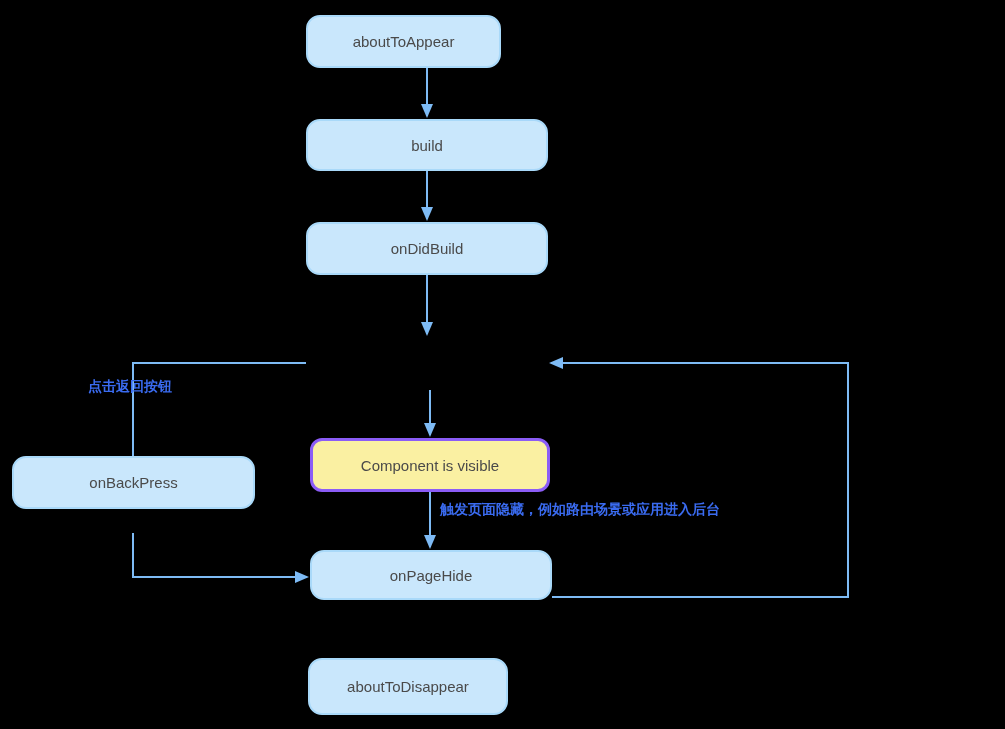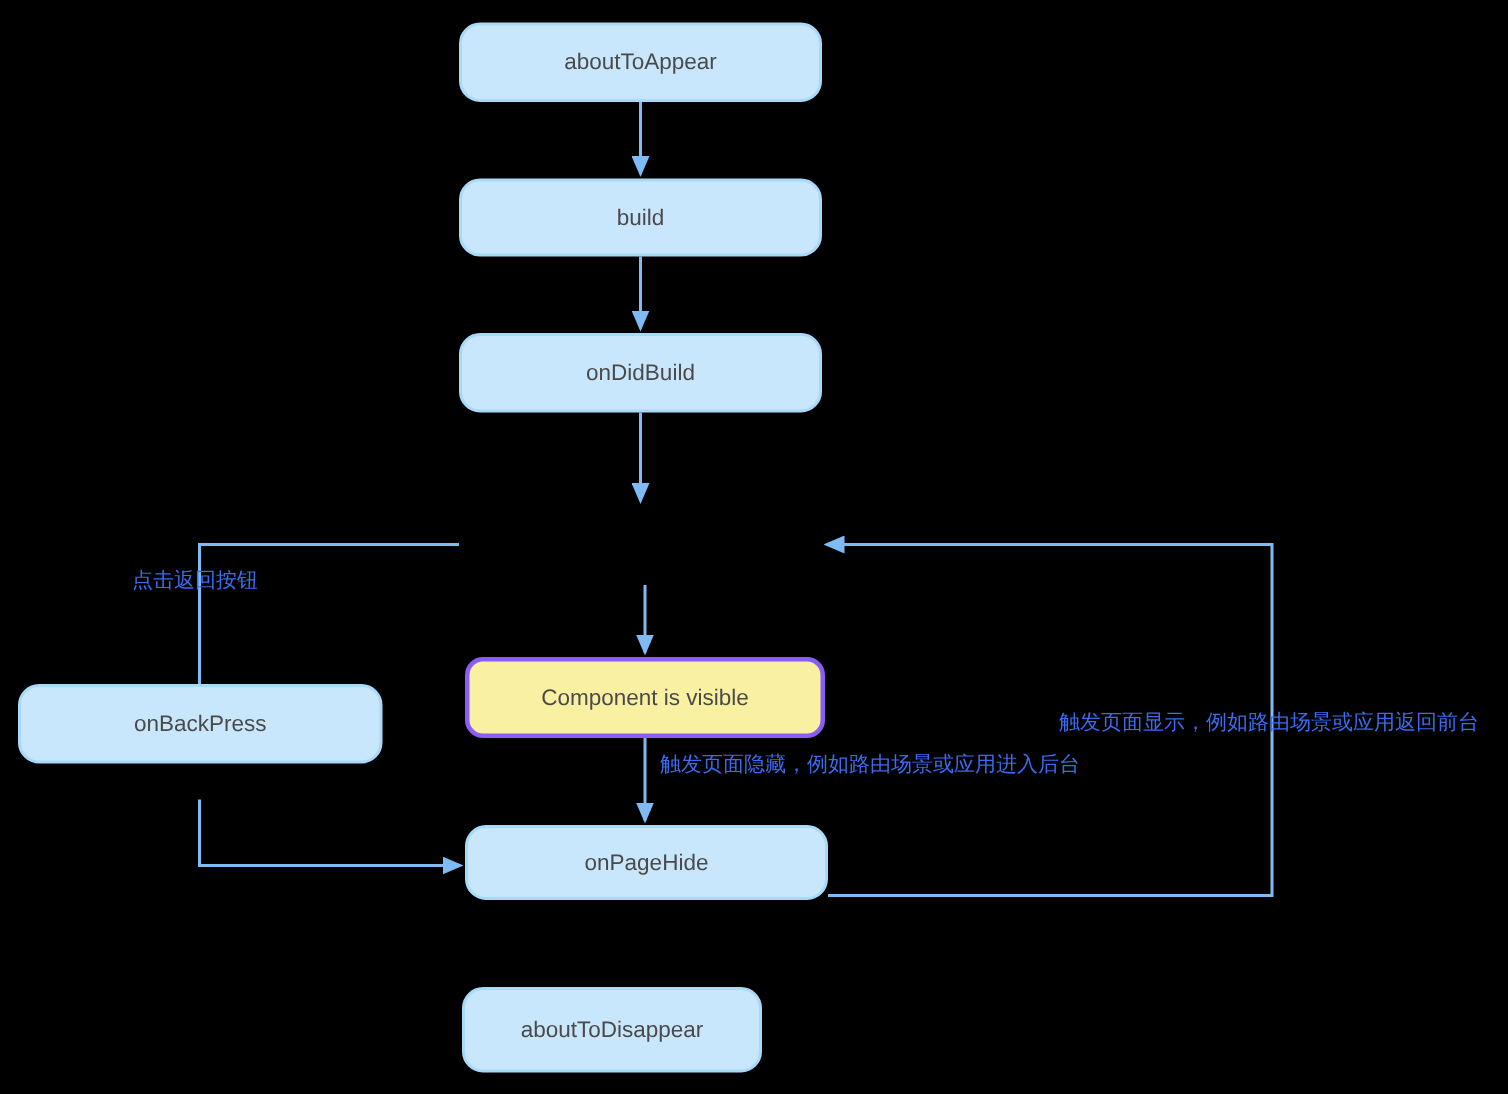--- a/index.html
+++ b/index.html
@@ -34,21 +34,21 @@
     border: 2px solid #a9d9f9;
   }
   .node.highlight {
     background: #faf0a2;
     border: 3px solid #8b5cf6;
     border-radius: 12px;
   }
   .annotation {
     position: absolute;
     font-size: 14px;
-    font-weight: 400;
+    font-weight: 700;
     color: #3a6bf0;
     white-space: nowrap;
   }
 </style>
 </head>
 <body>
 
 <div id="canvas" style="width: 1005px; height: 729px; background: rgb(0, 0, 0);">
     <svg id="edge-layer" width="1005" height="729">
       <defs>
@@ -58,23 +58,22 @@
       </defs>
       <polyline points="427,68 427,116" fill="none" stroke="#7ebbf5" stroke-width="2" marker-end="url(#arrowhead)"></polyline>
       <polyline points="427,171 427,219" fill="none" stroke="#7ebbf5" stroke-width="2" marker-end="url(#arrowhead)"></polyline>
       <polyline points="427,275 427,334" fill="none" stroke="#7ebbf5" stroke-width="2" marker-end="url(#arrowhead)"></polyline>
       <polyline points="430,390 430,435" fill="none" stroke="#7ebbf5" stroke-width="2" marker-end="url(#arrowhead)"></polyline>
       <polyline points="430,492 430,547" fill="none" stroke="#7ebbf5" stroke-width="2" marker-end="url(#arrowhead)"></polyline>
       <polyline points="306,363 133,363 133,477" fill="none" stroke="#7ebbf5" stroke-width="2" marker-end="url(#arrowhead)"></polyline>
       <polyline points="133,533 133,577 307,577" fill="none" stroke="#7ebbf5" stroke-width="2" marker-end="url(#arrowhead)"></polyline>
       <polyline points="552,597 848,597 848,363 551,363" fill="none" stroke="#7ebbf5" stroke-width="2" marker-end="url(#arrowhead)"></polyline>
     </svg>
-    <div class="node" style="left: 306px; top: 15px; width: 242px; height: 53px; text-align: right;">aboutToAppear</div>
+    <div class="node" style="left: 306px; top: 15px; width: 195px; height: 53px; text-align: right;">aboutToAppear</div>
     <div class="node" style="left: 306px; top: 119px; width: 242px; height: 52px;">build</div>
     <div class="node" style="left: 306px; top: 222px; width: 242px; height: 53px;">onDidBuild</div>
     <div class="node highlight" style="left: 310px; top: 438px; width: 240px; height: 54px;">Component is visible</div>
     <div class="node" style="left: 12px; top: 456px; width: 243px; height: 53px;">onBackPress</div>
     <div class="node" style="left: 310px; top: 550px; width: 242px; height: 50px;">onPageHide</div>
     <div class="node" style="left: 308px; top: 658px; width: 200px; height: 57px;">aboutToDisappear</div>
     <div class="annotation" style="left: 88px; top: 378px;">点击返回按钮</div>
     <div class="annotation" style="left: 440px; top: 501px;">触发页面隐藏，例如路由场景或应用进入后台</div>
-    <div class="annotation" style="left: 706px; top: 473px;">触发页面显示，例如路由场景或应用返回前台</div>
   </div>
 
 </body></html>

